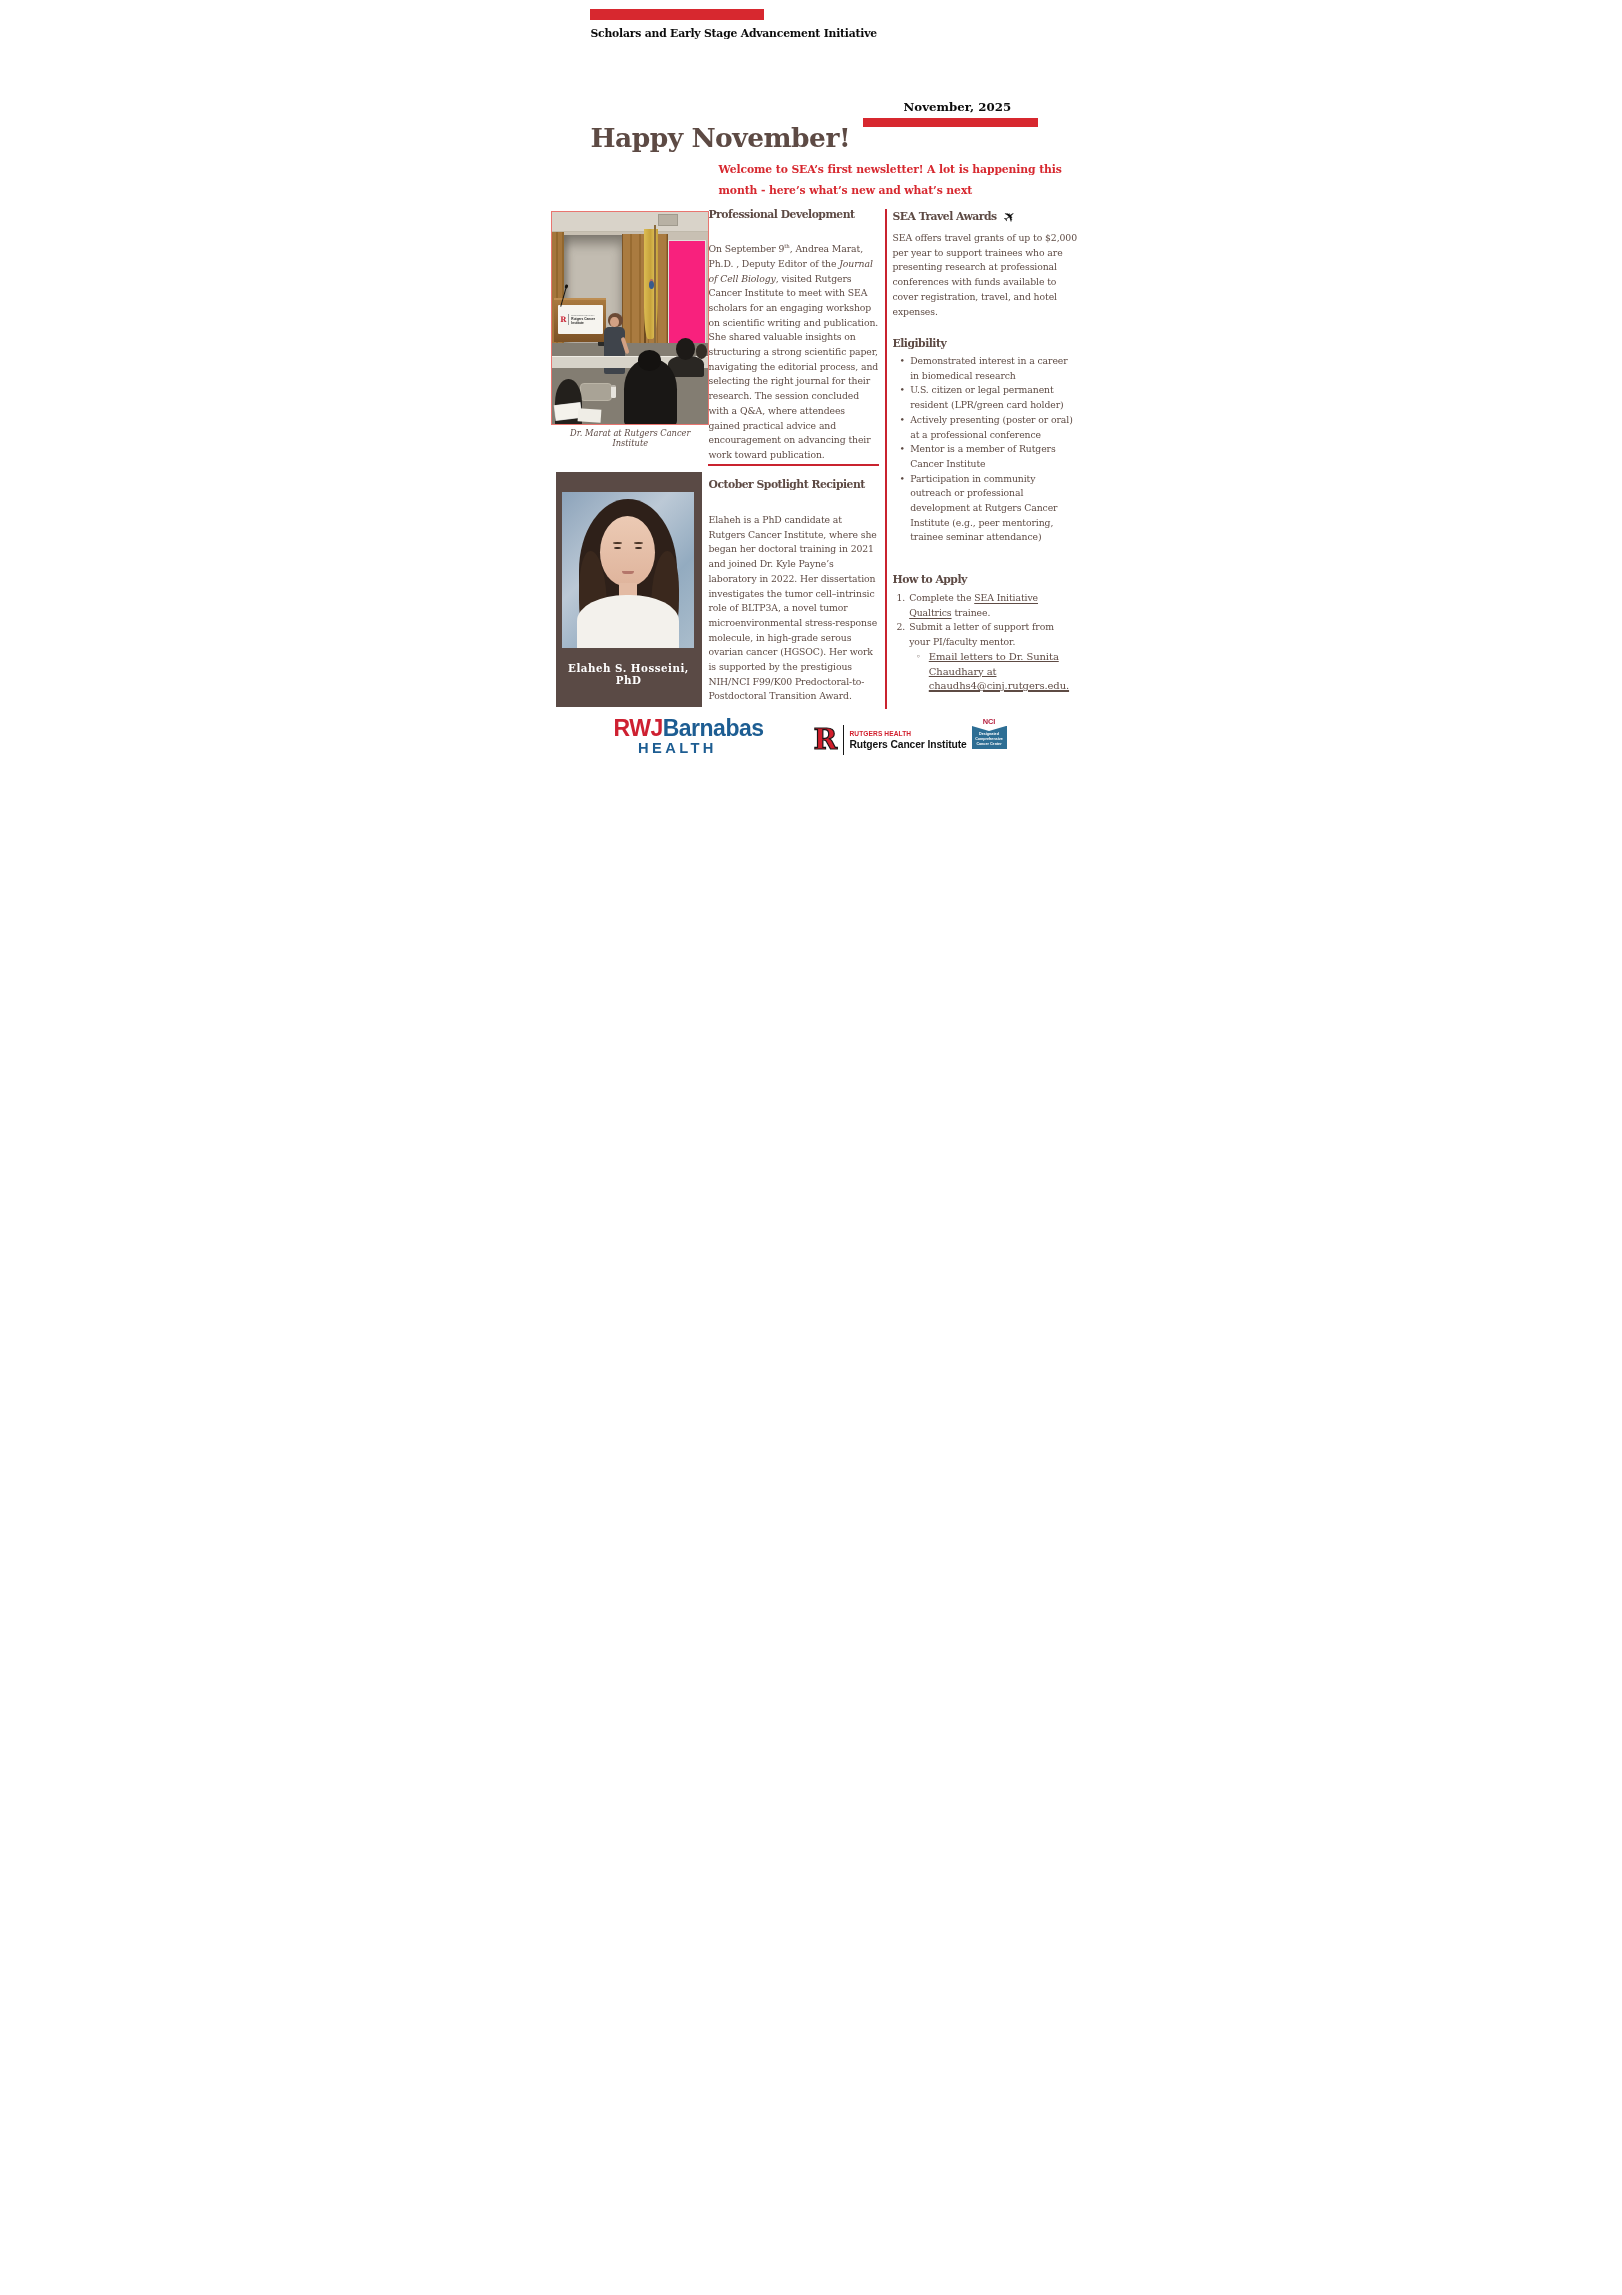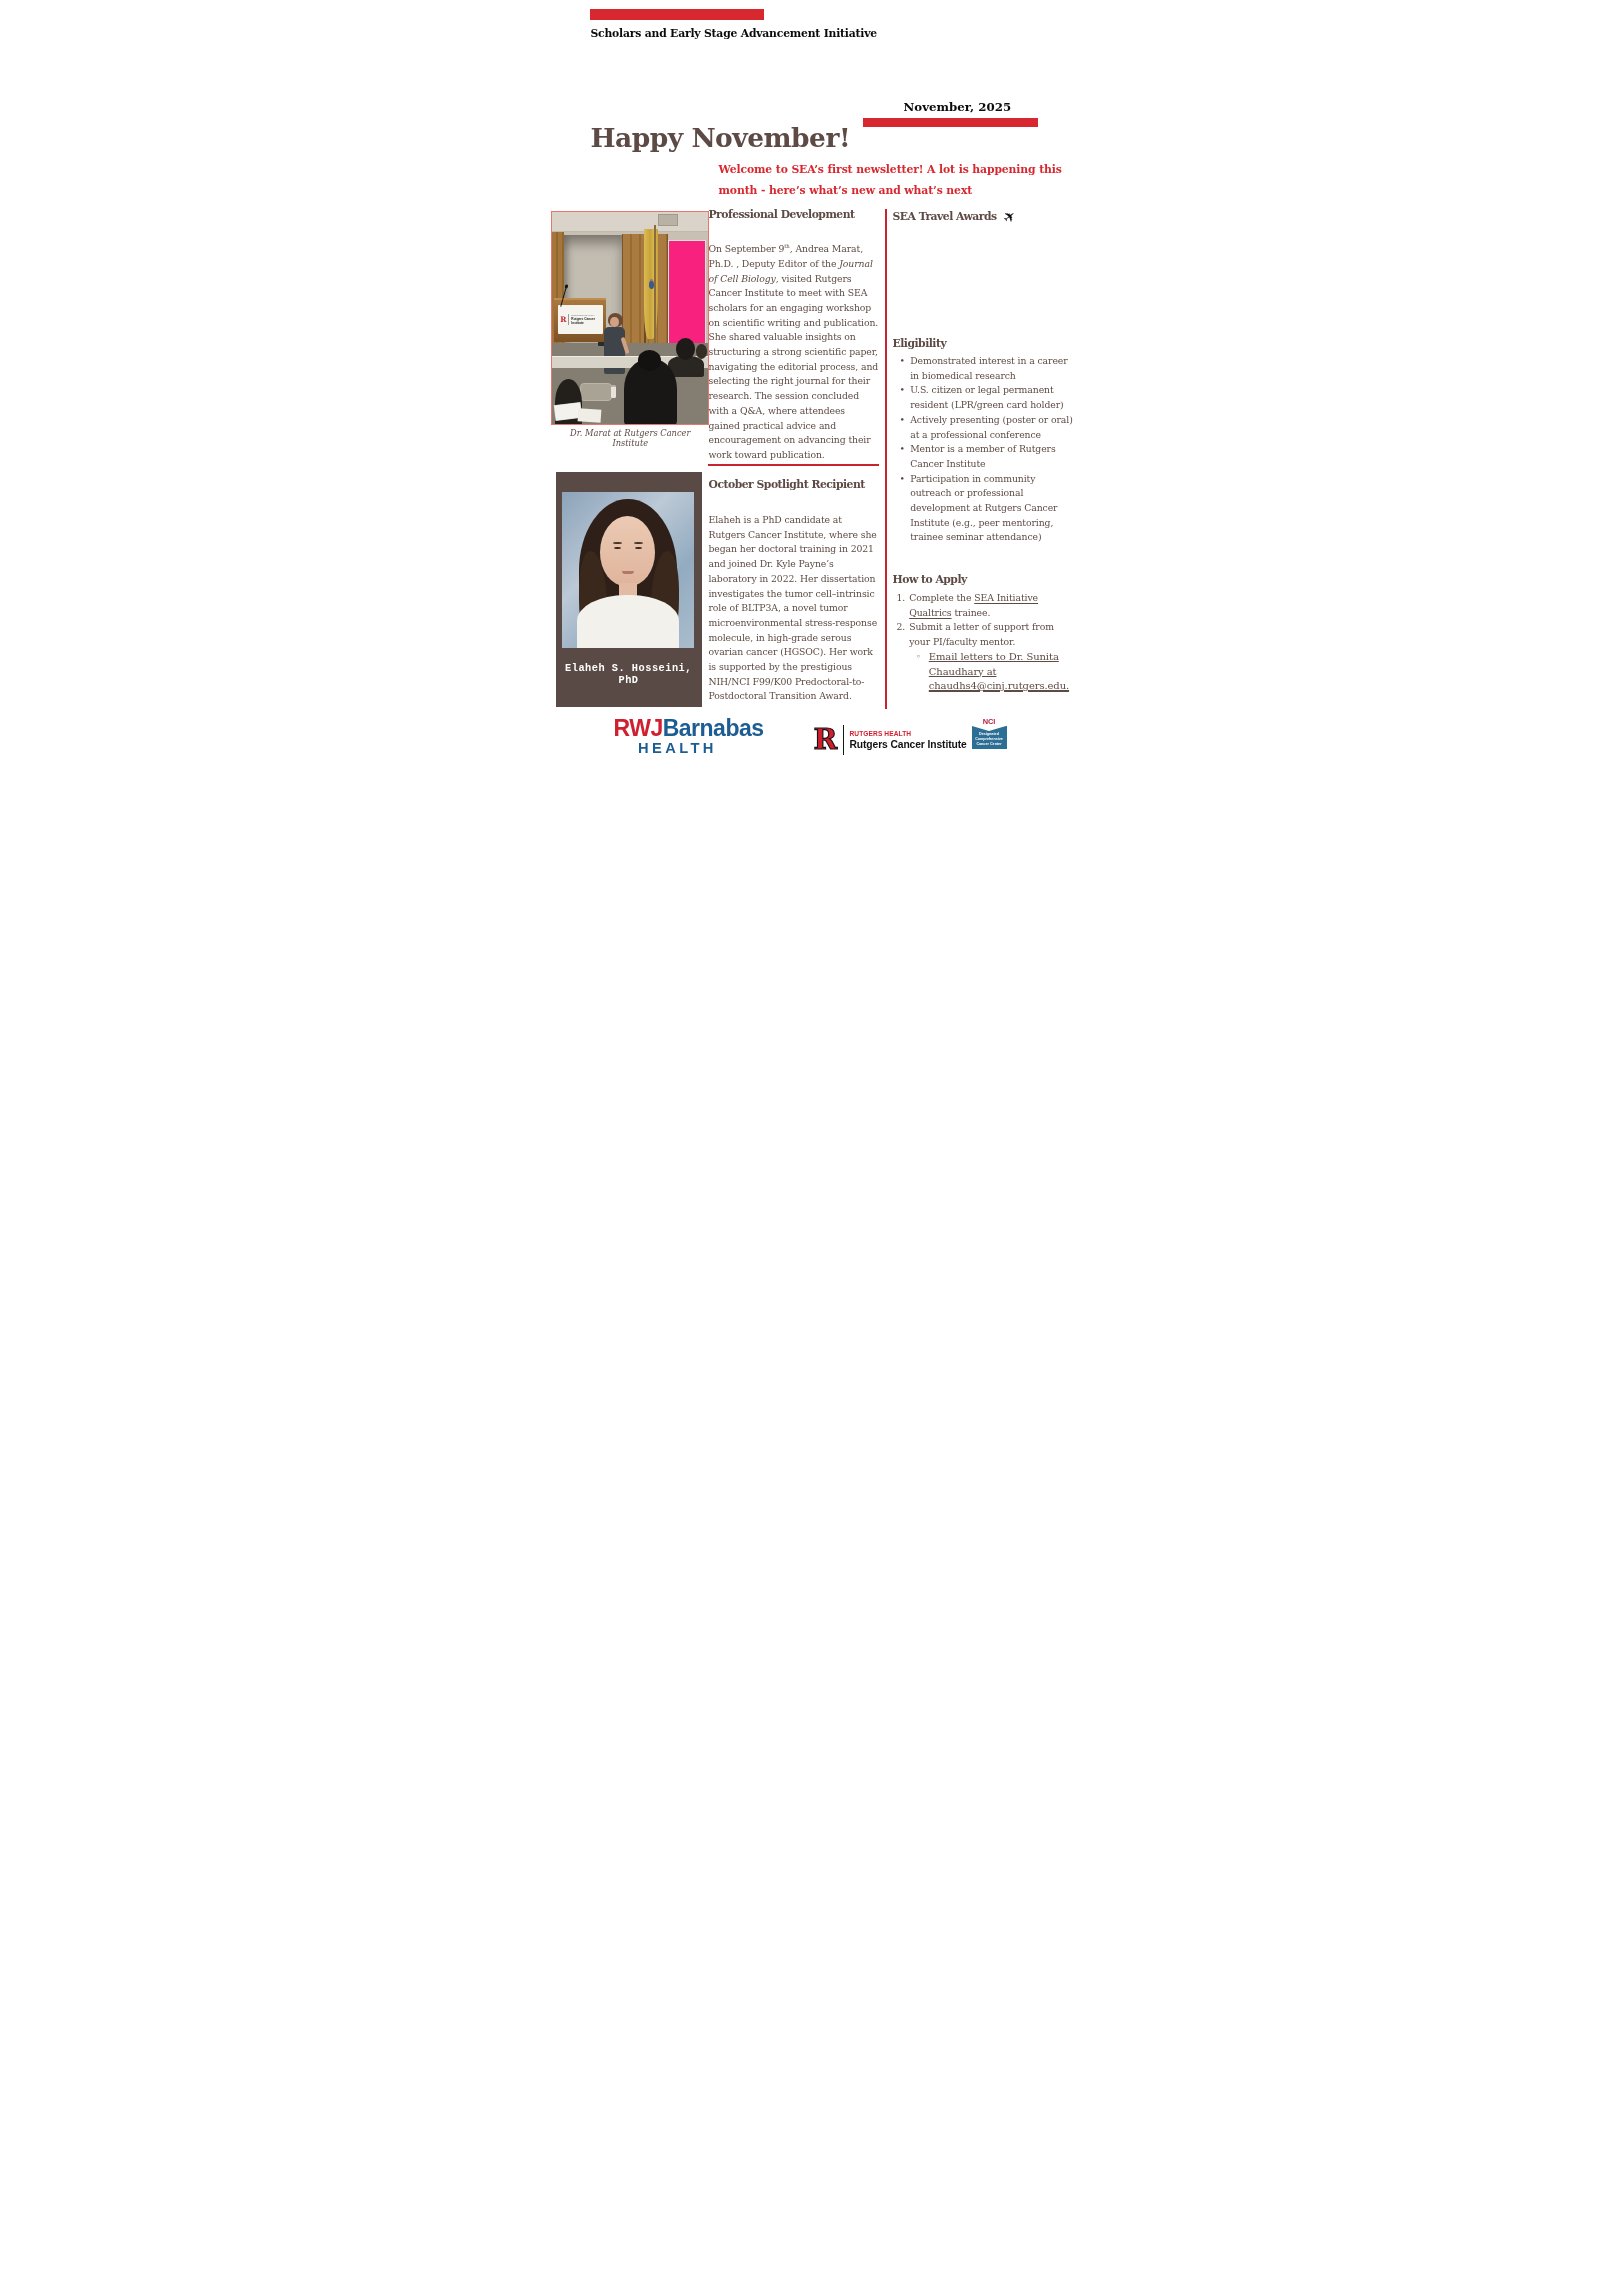--- a/index.html
+++ b/index.html
@@ -67,21 +67,21 @@
   .hs-hair-side-l{position:absolute;left:16.7px;top:59px;width:27.5px;height:97px;background:#3a281d;border-radius:40% 60% 30% 50%;}
   .hs-hair-side-r{position:absolute;left:89px;top:59px;width:27.5px;height:97px;background:#3a281d;border-radius:60% 40% 50% 30%;}
   .hs-face{position:absolute;left:38px;top:24.5px;width:55px;height:70px;background:linear-gradient(180deg,#eccab4,#dfb49c);border-radius:50% 50% 46% 46%/52% 52% 48% 48%;}
   .hs-eye-l{position:absolute;left:52px;top:55px;width:6.9px;height:2.5px;background:#3a2a20;border-radius:50%;}
   .hs-eye-r{position:absolute;left:73px;top:55px;width:6.9px;height:2.5px;background:#3a2a20;border-radius:50%;}
   .hs-brow-l{position:absolute;left:51px;top:50px;width:8.8px;height:2px;background:#4a3426;border-radius:50%;}
   .hs-brow-r{position:absolute;left:72px;top:50px;width:8.8px;height:2px;background:#4a3426;border-radius:50%;}
   .hs-mouth{position:absolute;left:60px;top:79px;width:11.8px;height:3.4px;background:#b4766a;border-radius:0 0 5.9px 5.9px;}
   .hs-neck{position:absolute;left:57px;top:91px;width:17.7px;height:14.7px;background:#e3bba4;}
   .hs-blouse{position:absolute;left:14.7px;top:103px;width:102px;height:54px;background:#f3f1ec;border-radius:48% 48% 0 0;}
-  .card2-caption{position:absolute;left:0;top:190px;width:100%;text-align:center;color:#ffffff;font-size:10.3px;font-weight:bold;letter-spacing:0.5px;font-family:Liberation Mono, monospace;}
+  .card2-caption{position:absolute;left:0;top:190px;width:100%;text-align:center;color:#ffffff;font-size:10.3px;font-weight:bold;letter-spacing:0.5px;}
 
   
   .col-heading{position:absolute;font-size:10.8px;font-weight:bold;color:var(--brown_text);letter-spacing:-0.5px;white-space:nowrap;}
   .h-profdev{left:168px;top:208px;}
   .h-spotlight{left:168px;top:478px;}
   .body-text{position:absolute;font-size:9.3px;line-height:14.7px;color:#5e4b44;letter-spacing:-0.1px;}
   .b-profdev{left:168px;top:239px;width:170px;}
   .b-spotlight{left:168px;top:513px;width:170px;}
   .divider-h{position:absolute;left:167px;top:464px;width:171px;height:2px;background:var(--divider_red);}
   .divider-v{position:absolute;left:344px;top:209px;width:2px;height:500px;background:var(--divider_red);}
@@ -196,20 +196,21 @@
   <div class="divider-h"></div>
   <h3 class="col-heading h-spotlight">October Spotlight Recipient</h3>
   <p class="body-text b-spotlight">Elaheh is a PhD candidate at Rutgers Cancer Institute, where she began her doctoral training in 2021 and joined Dr. Kyle Payne’s laboratory in 2022. Her dissertation investigates the tumor cell–intrinsic role of BLTP3A, a novel tumor microenvironmental stress-response molecule, in high-grade serous ovarian cancer (HGSOC). Her work is supported by the prestigious NIH/NCI F99/K00 Predoctoral-to-Postdoctoral Transition Award.</p>
 
   <div class="divider-v"></div>
 
   <h3 class="col-heading h-travel">
     <span>SEA Travel Awards</span>
     <span class="plane">✈</span>
   </h3>
+  <p class="body-text b-travel">SEA offers travel grants of up to $2,000 per year to support trainees who are presenting research at professional conferences with funds available to cover registration, travel, and hotel expenses.</p>
 
   <h3 class="col-heading h-elig">Eligibility</h3>
   <ul class="elig-list">
       <li>Demonstrated interest in a career in biomedical research</li>
       <li>U.S. citizen or legal permanent resident (LPR/green card holder)</li>
       <li>Actively presenting (poster or oral) at a professional conference</li>
       <li>Mentor is a member of Rutgers Cancer Institute</li>
       <li>Participation in community outreach or professional development at Rutgers Cancer Institute (e.g., peer mentoring, trainee seminar attendance)</li>
     </ul>
 

